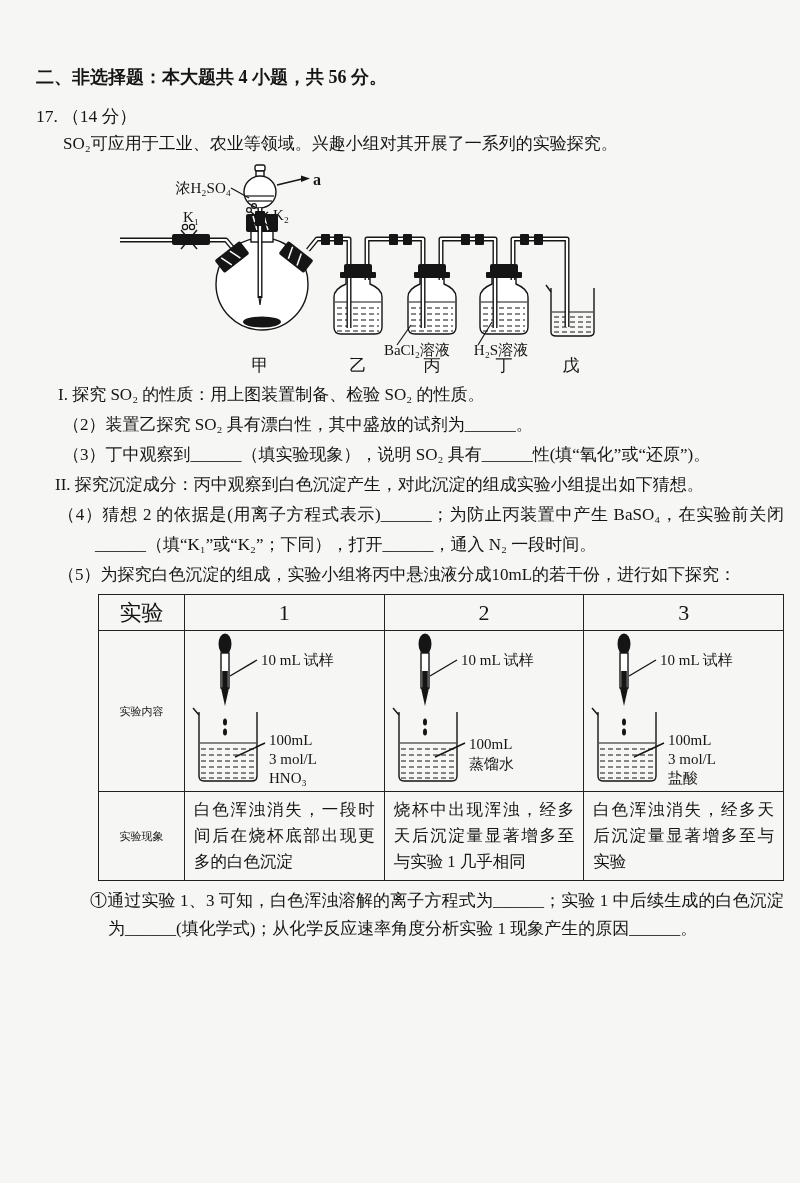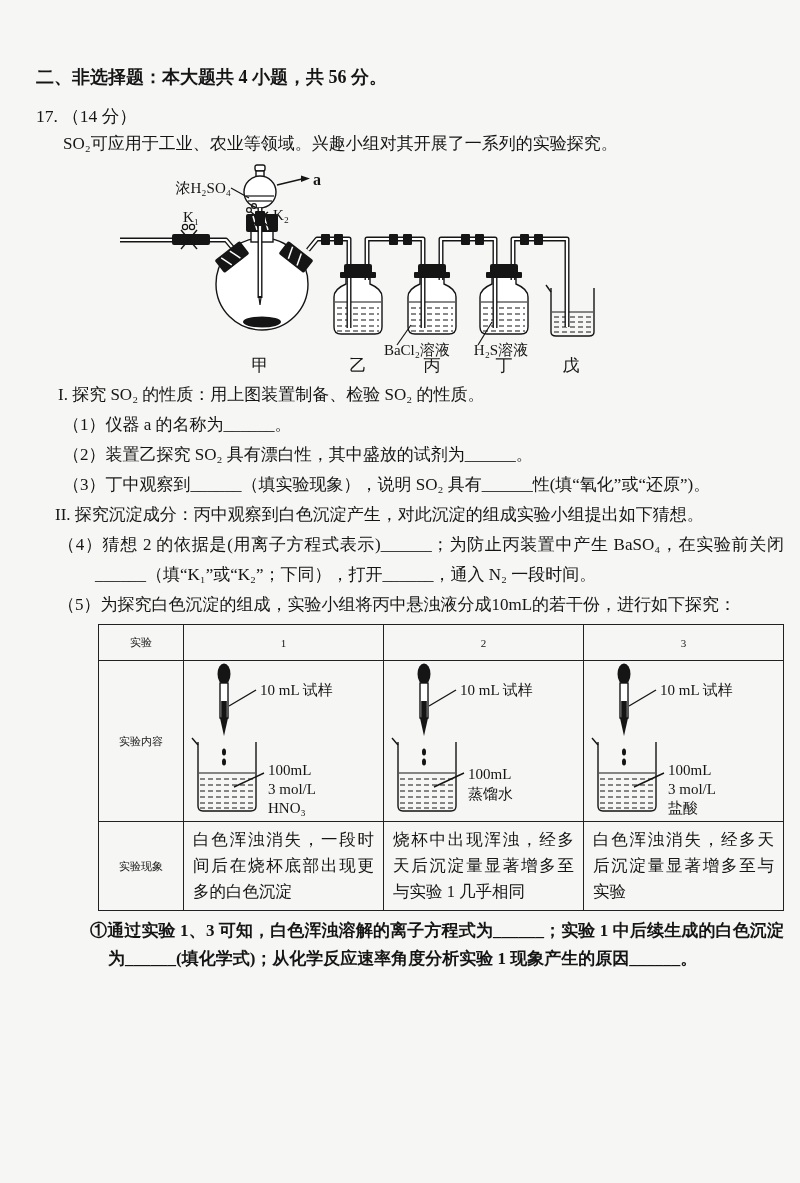--- a/index.html
+++ b/index.html
@@ -11,30 +11,30 @@
   .content{padding:64px 16px 0 36px;}
   .line{font-size:17px;line-height:30px;text-align:justify;}
   #section-header{font-size:18px;font-weight:bold;line-height:26px;margin-bottom:12px;}
   #q-no{font-size:17.5px;line-height:28px;}
   #intro{margin-left:27px;line-height:28px;}
   .ind-23{margin-left:22px;}
   .ind-27{margin-left:27px;}
   .ind-19{margin-left:19px;}
   .ind-59{margin-left:59px;}
   .hang-q4{padding-left:59px;text-indent:-37px;line-height:30px;}
-  .hang-note{padding-left:72px;text-indent:-18px;line-height:28px;font-weight:bold;}
+  .hang-note{padding-left:72px;text-indent:-18px;line-height:28px;}
   #apparatus{display:block;margin:6px 0 2px 74px;}
   svg text{font-family:"Liberation Serif","DejaVu Serif",serif;fill:#151515;}
   table.exp{
     border-collapse:collapse;margin:4px 0 6px 62px;table-layout:fixed;
   }
   table.exp td{border:1.4px solid #222;vertical-align:middle;}
   td.rowlabel{width:100px;text-align:center;font-size:11px;}
   td.expcol{width:185px;}
-  td.hcell{text-align:center;font-size:11px;height:33px;}
+  td.hcell{text-align:center;font-size:22px;height:33px;}
   td.figcell{height:158px;padding:0;}
   td.phcell{font-size:16.5px;line-height:26px;padding:5px 9px;text-align:justify;vertical-align:top;}
   .notes{margin-top:4px;}
   #footer{
     text-align:center;font-size:16.5px;margin-top:14px;letter-spacing:1px;
   }
   .tube-b{stroke:#151515;stroke-width:5;fill:none;stroke-linejoin:round;}
   .tube-w{stroke:#ffffff;stroke-width:2.2;fill:none;stroke-linejoin:round;}
   .thin{stroke:#151515;stroke-width:1.4;fill:none;}
   .thinner{stroke:#151515;stroke-width:1.2;fill:none;}
@@ -189,21 +189,20 @@
     <text x="307" y="191" font-size="15" text-anchor="middle">BaCl₂溶液</text>
     <text x="391" y="191" font-size="15" text-anchor="middle">H₂S溶液</text>
     <text x="150" y="207" font-size="17" text-anchor="middle">甲</text>
     <text x="248" y="207" font-size="17" text-anchor="middle">乙</text>
     <text x="322" y="207" font-size="17" text-anchor="middle">丙</text>
     <text x="394" y="207" font-size="17" text-anchor="middle">丁</text>
     <text x="461" y="207" font-size="17" text-anchor="middle">戊</text>
   </svg>
 
   <div class="line ind-23">I. 探究 SO₂ 的性质：用上图装置制备、检验 SO₂ 的性质。</div>
-  <div class="line ind-27">（1）仪器 a 的名称为______。</div>
   <div class="line ind-27">（2）装置乙探究 SO₂ 具有漂白性，其中盛放的试剂为______。</div>
   <div class="line ind-27">（3）丁中观察到______（填实验现象），说明 SO₂ 具有______性(填“氧化”或“还原”)。</div>
   <div class="line ind-19">II. 探究沉淀成分：丙中观察到白色沉淀产生，对此沉淀的组成实验小组提出如下猜想。</div>
   <div class="line hang-q4">（4）猜想 2 的依据是(用离子方程式表示)______；为防止丙装置中产生 BaSO₄，在实验前关闭______（填“K₁”或“K₂”；下同），打开______，通入 N₂ 一段时间。</div>
   <div class="line ind-23">（5）为探究白色沉淀的组成，实验小组将丙中悬浊液分成10mL的若干份，进行如下探究：</div>
 
   <table class="exp">
     <tbody>
         <tr>
       <td class="rowlabel hcell">实验</td>

